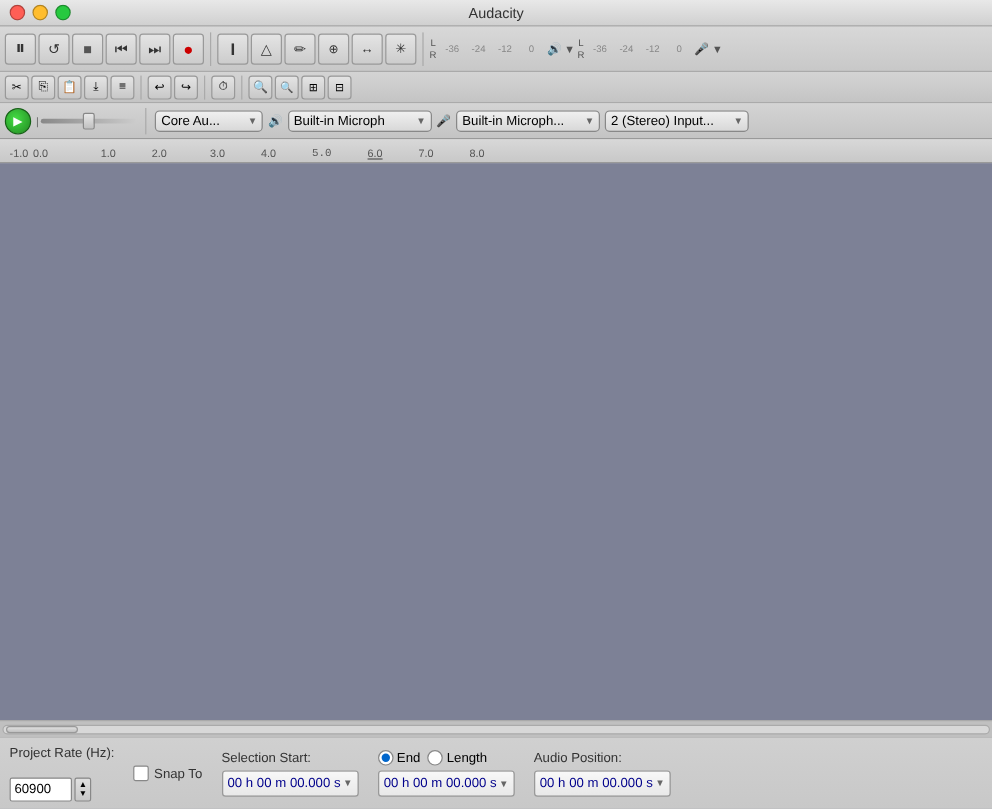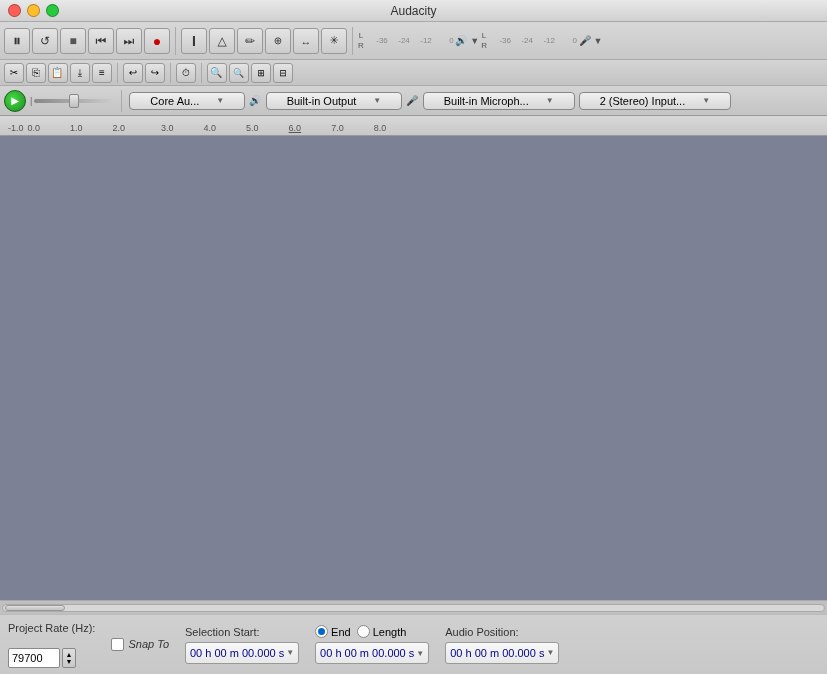--- a/index.html
+++ b/index.html
@@ -98,24 +98,24 @@
       top: -5px;
       left: 50%;
       transform: translateX(-50%);
     }
     .device-select {
       height: 18px;
       background: linear-gradient(to bottom, #f0f0f0, #d8d8d8);
       border: 1px solid #888;
       border-radius: 4px;
       font-size: 11px;
-      padding: 0 20px;
+      padding: 0 4px;
       display: flex; align-items: center; justify-content: space-between;
       cursor: pointer;
-      gap: 17px;
+      gap: 4px;
       white-space: nowrap;
       overflow: hidden;
     }
     .device-select-arrow { font-size: 8px; color: #666; }
 
     
     .ruler {
       height: 20px;
       background: linear-gradient(to bottom, #d8d8d8, #c8c8c8);
       border-bottom: 1px solid #999;
@@ -224,23 +224,22 @@
       background: linear-gradient(to bottom, #e0e0e0, #c8c8c8);
       border: 1px solid #888;
       border-radius: 2px;
       display: flex; flex-direction: column; align-items: center; justify-content: center;
       cursor: pointer;
       font-size: 7px;
       gap: 0;
     }
     .snap-group {
       display: flex;
-      align-items: flex-start;
+      align-items: flex-end;
       gap: 4px;
-      font-style: italic;
     }
     .checkbox {
       width: 13px; height: 13px;
       background: white;
       border: 1px solid #888;
       border-radius: 2px;
       display: flex; align-items: center; justify-content: center;
     }
     .radio-group {
       display: flex; align-items: center; gap: 6px;
@@ -299,21 +298,21 @@
       font-size: 8px;
       color: #888;
       display: flex;
       gap: 0;
       align-items: center;
       height: 28px;
       line-height: 28px;
     }
     .db-labels span {
       min-width: 22px;
-      text-align: right;
+      text-align: center;
       display: inline-block;
     }
 
     .small-btn {
       width: 20px; height: 20px;
       background: linear-gradient(to bottom, #e4e4e4, #c8c8c8);
       border: 1px solid #999;
       border-radius: 3px;
       display: flex; align-items: center; justify-content: center;
       font-size: 10px;
@@ -424,65 +423,65 @@
 
     <div class="toolbar-sep" style="height:22px;"></div>
 
     <div class="device-select" style="min-width:90px;">
       <span>Core Au...</span>
       <span class="device-select-arrow">▼</span>
     </div>
 
     <div style="font-size:10px;color:#555;">🔊</div>
     <div class="device-select" style="min-width:120px;">
-      <span>Built-in Output</span>
+      <span>Built-in Microph</span>
       <span class="device-select-arrow">▼</span>
     </div>
 
     <div style="font-size:10px;color:#555;">🎤</div>
     <div class="device-select" style="min-width:120px;">
       <span>Built-in Microph...</span>
       <span class="device-select-arrow">▼</span>
     </div>
 
     <div class="device-select" style="min-width:120px;">
       <span>2 (Stereo) Input...</span>
       <span class="device-select-arrow">▼</span>
     </div>
   </div>
 
   <div class="ruler">
     <div class="ruler-inner">
       <span style="font-size:9px;color:#555;margin-right:4px;">-1.0</span>
-      <span style="font-size:9px;color:#555;margin-right:30px;">0.0</span>
+      <span style="font-size:9px;color:#555;margin-right:44px;">0.0</span>
       <span style="font-size:9px;color:#555;margin-right:30px;">1.0</span>
       <span style="font-size:9px;color:#555;margin-right:36px;">2.0</span>
       <span style="font-size:9px;color:#555;margin-right:30px;">3.0</span>
       <span style="font-size:9px;color:#555;margin-right:30px;">4.0</span>
-      <span style="font-size:9px;color:#555;margin-right:30px;">5.0</span>
+      <span style="font-size:9px;color:#555;margin-right:30px;font-family:Liberation Mono, monospace;">5.0</span>
       <span style="font-size:9px;color:#555;margin-right:30px;text-decoration:underline;">6.0</span>
       <span style="font-size:9px;color:#555;margin-right:30px;">7.0</span>
       <span style="font-size:9px;color:#555;">8.0</span>
     </div>
   </div>
 
   <div id="main-canvas" style="flex:1;background:#7d8196;"></div>
 
   <div class="hscrollbar">
     <div class="hscroll-track">
       <div class="hscroll-thumb"></div>
     </div>
   </div>
 
   <div id="status-bar">
 
     <div class="rate-group">
       <div class="status-label">Project Rate (Hz):</div>
       <div class="rate-input">
-        <div class="rate-field">79700</div>
+        <div class="rate-field">60900</div>
         <div class="rate-spinner">
           <span>▲</span>
           <span>▼</span>
         </div>
       </div>
     </div>
 
     <div class="snap-group">
       <div class="checkbox"></div>
       <span class="status-label">Snap To</span>

